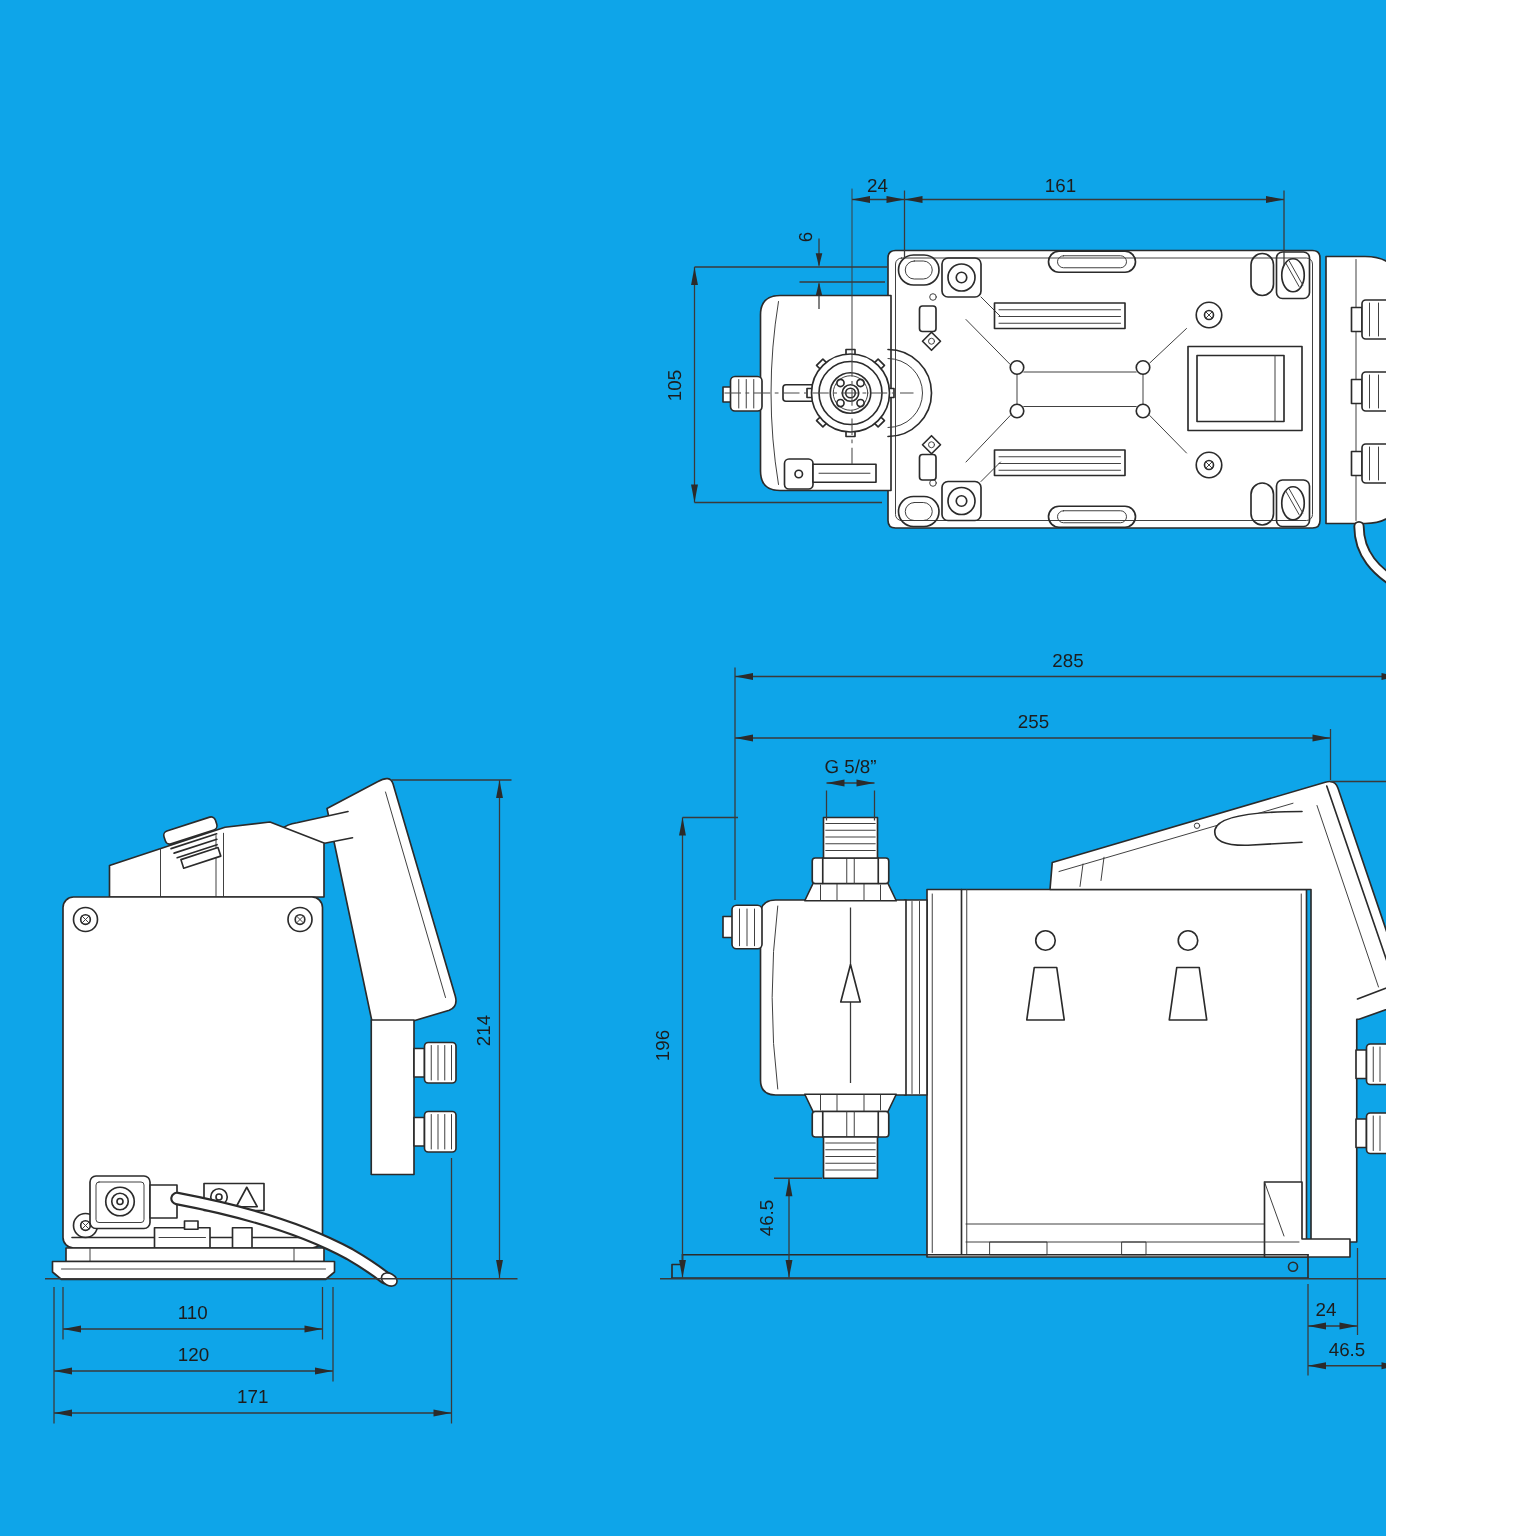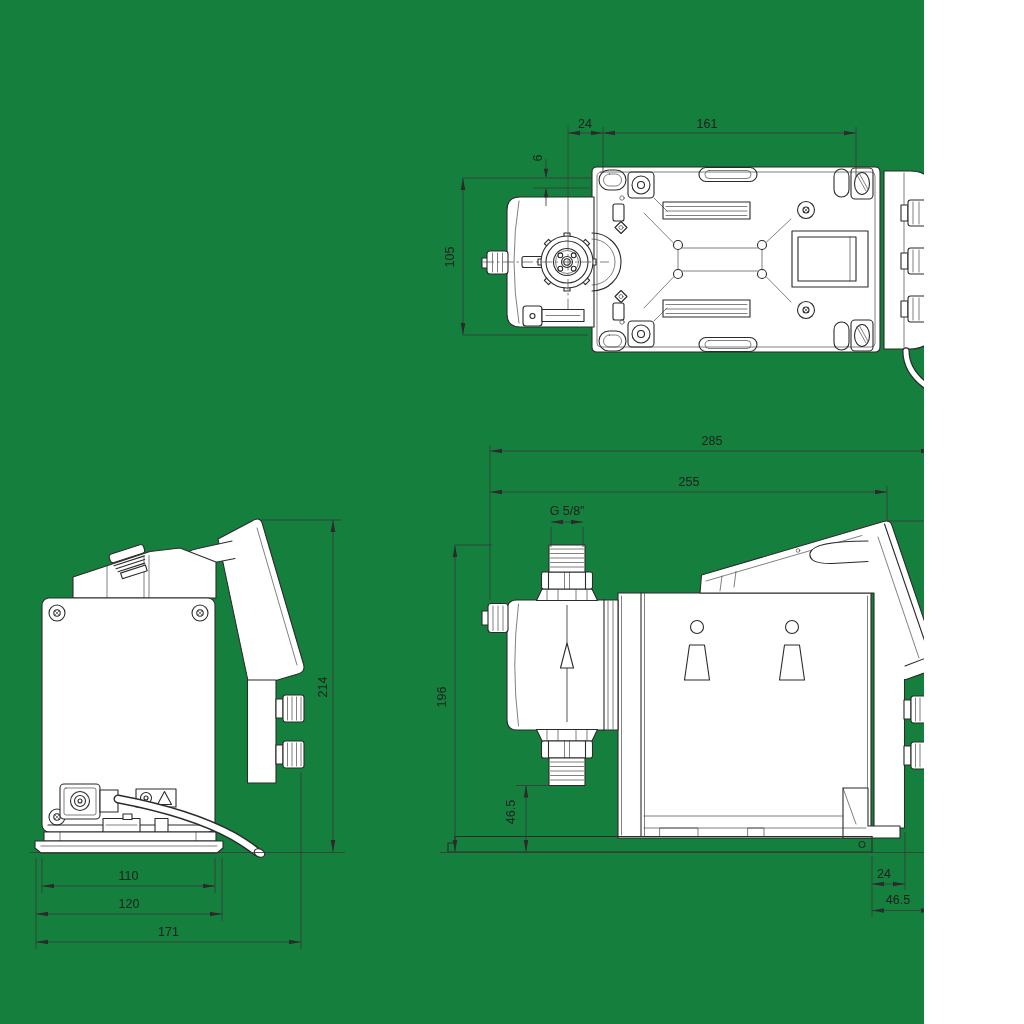--- a/index.html
+++ b/index.html
@@ -1,16 +1,16 @@
 <!DOCTYPE html>
 <html><head>
 <meta charset="utf-8">
 <style>
   html,body{margin:0;padding:0;background:#ffffff;}
-  #page{width:924px;height:1024px;background:#15803d;position:relative;overflow:hidden;}
+  #page{width:924px;height:1024px;background:#0ea5e9;position:relative;overflow:hidden;}
   svg{display:block;}
   
   .o{fill:none;stroke:#2b2b2b;stroke-width:1.1;stroke-linejoin:round;stroke-linecap:round;}
   .of{fill:#ffffff;stroke:#2b2b2b;stroke-width:1.1;stroke-linejoin:round;stroke-linecap:round;}
   .t{fill:none;stroke:#3c3c3c;stroke-width:0.65;stroke-linejoin:round;stroke-linecap:round;}
   
   .d{fill:none;stroke:#3a3a3a;stroke-width:0.85;stroke-linecap:butt;}
   .cl{fill:none;stroke:#4a4a4a;stroke-width:0.7;stroke-dasharray:11 3 2.5 3;}
   .ar{fill:#2b2b2b;stroke:none;}
   text{font-family:"Liberation Sans","DejaVu Sans",sans-serif;font-size:12.5px;fill:#1d1d1d;}

